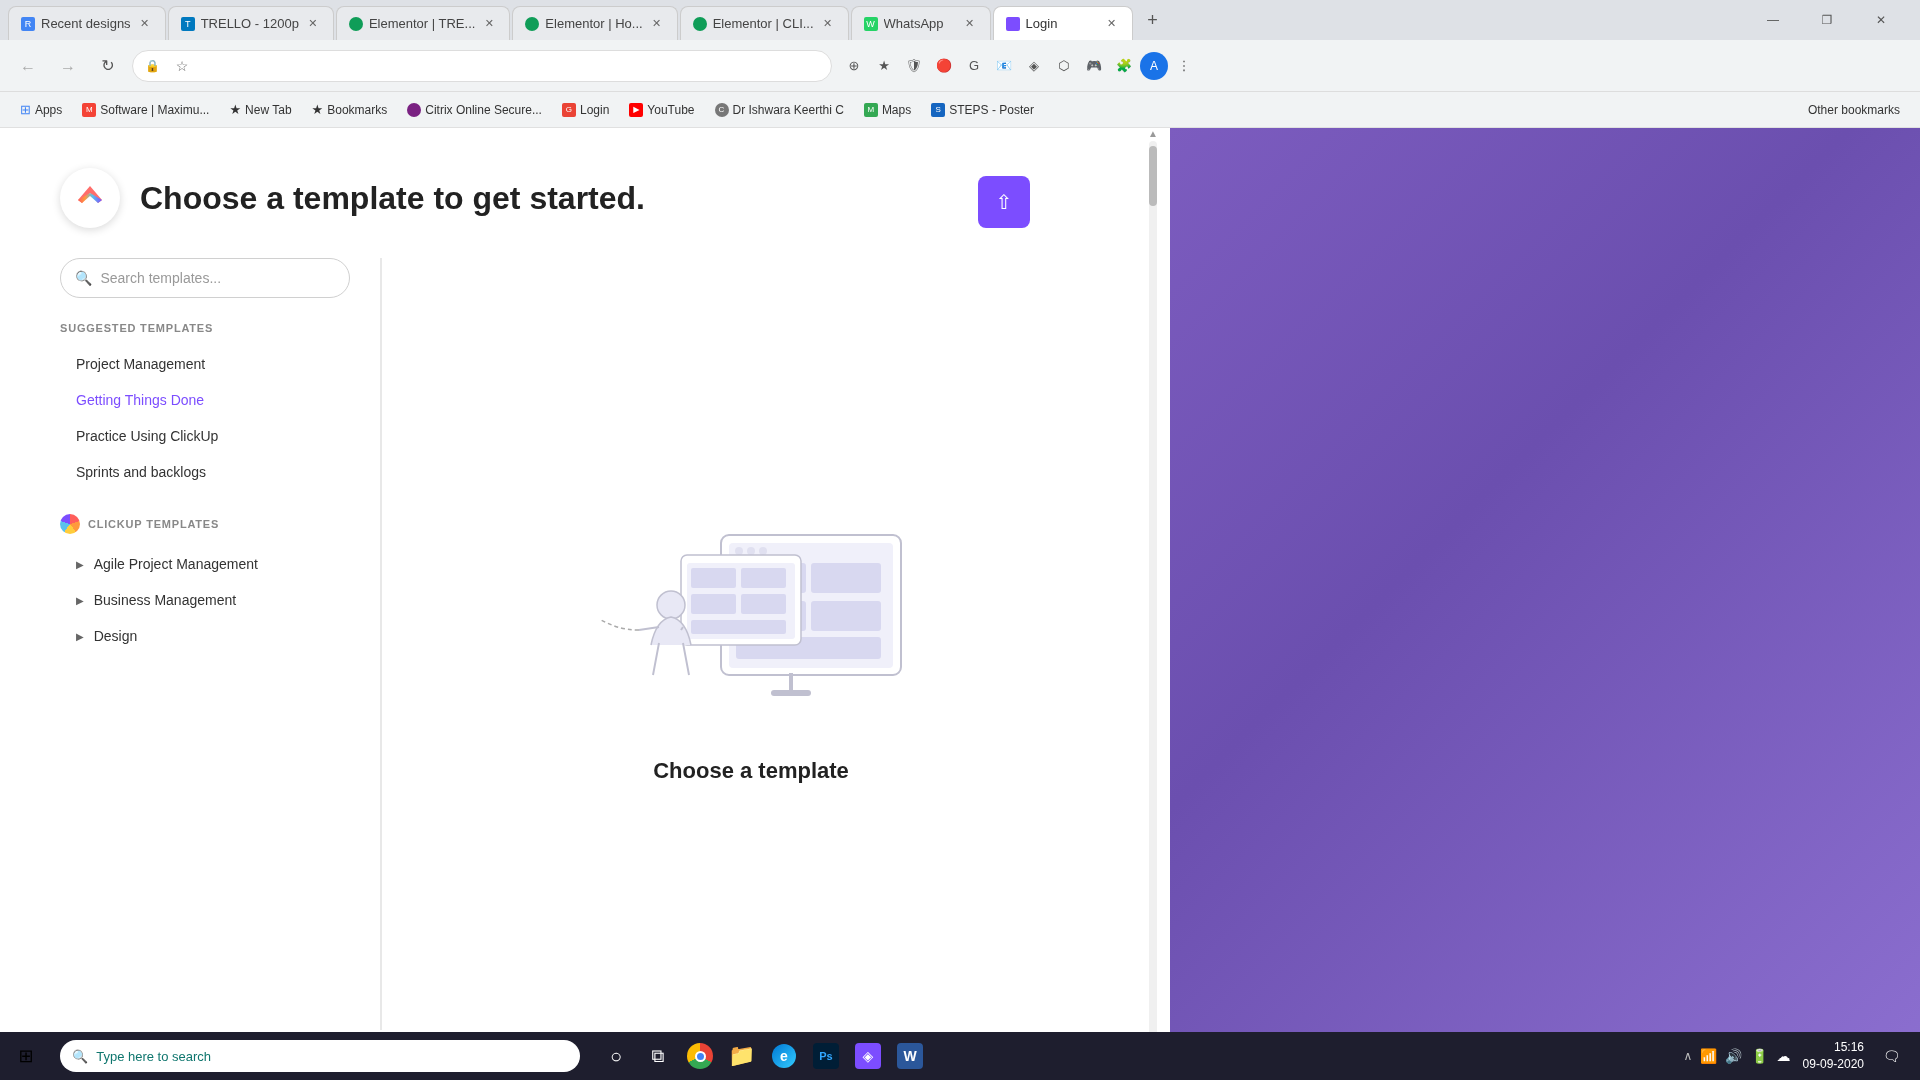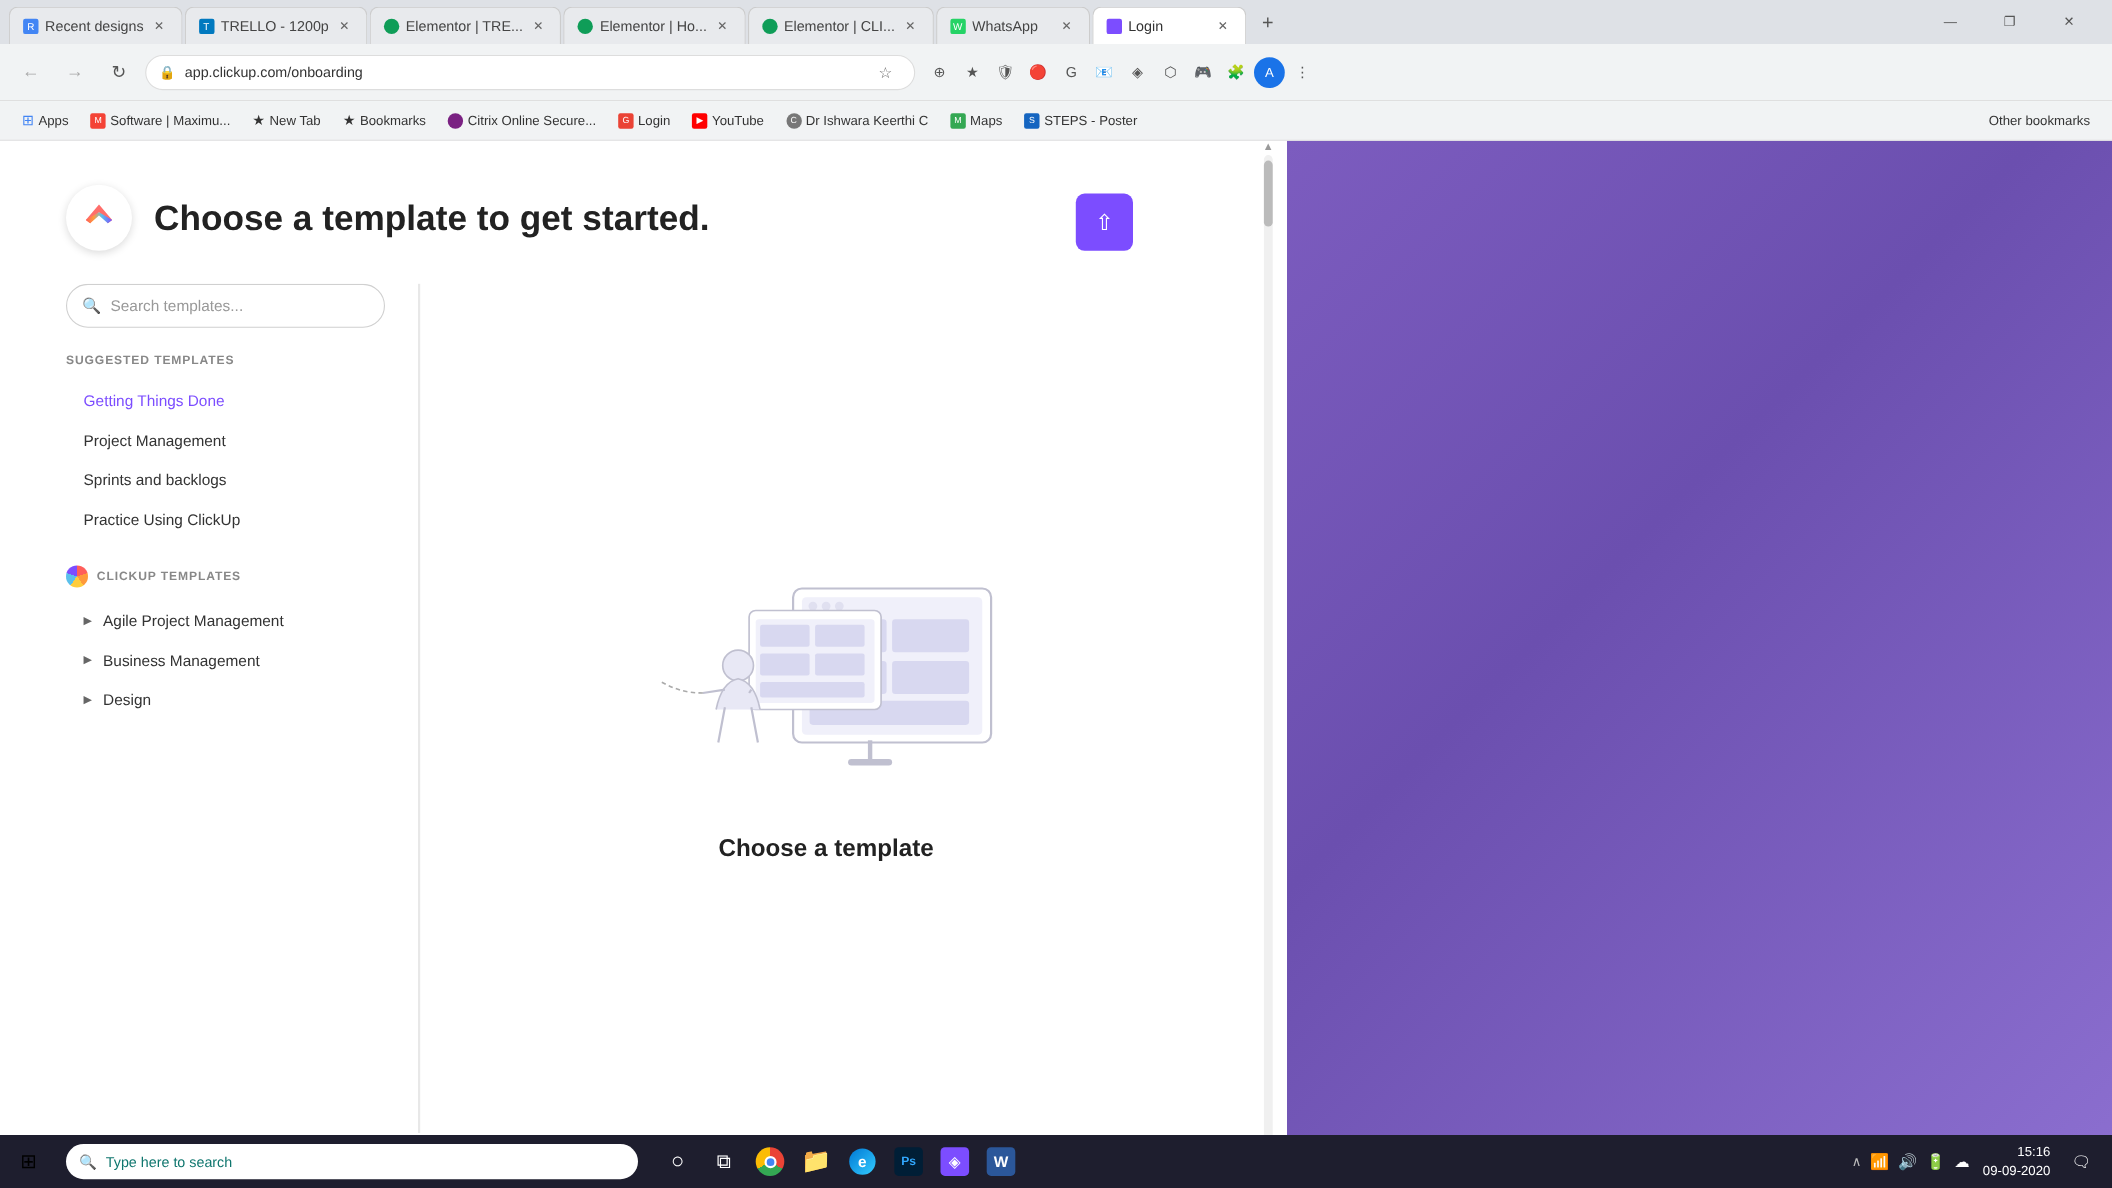--- a/index.html
+++ b/index.html
@@ -355,21 +355,20 @@
       <div class="win-btn close">✕</div>
     </div>
   </div>
 
   <div class="address-bar">
     <div class="nav-btn disabled">←</div>
     <div class="nav-btn disabled">→</div>
     <div class="nav-btn">↻</div>
     <div class="url-bar">
       <span class="url-lock">🔒</span>
-      <span class="url-text">app.clickup.com/onboarding</span>
       <div class="url-icon">☆</div>
     </div>
     <div class="toolbar-icons">
       <div class="toolbar-icon">⊕</div>
       <div class="toolbar-icon">★</div>
       <div class="toolbar-icon">🛡</div>
       <div class="toolbar-icon">🔴</div>
       <div class="toolbar-icon">G</div>
       <div class="toolbar-icon">📧</div>
       <div class="toolbar-icon">◈</div>
@@ -454,24 +453,24 @@
 
         <div class="left-panel">
 
           <div class="search-templates">
             <span class="search-icon">🔍</span>
             <span class="search-input-text">Search templates...</span>
           </div>
 
           <div class="section-label">SUGGESTED TEMPLATES</div>
           <div class="template-list">
+            <div class="template-item">Project Management</div>
             <div class="template-item active">Getting Things Done</div>
-            <div class="template-item">Project Management</div>
+            <div class="template-item">Practice Using ClickUp</div>
             <div class="template-item">Sprints and backlogs</div>
-            <div class="template-item">Practice Using ClickUp</div>
           </div>
 
           <div class="clickup-templates-section">
             <div class="clickup-templates-header">
               <div style="width:20px;height:20px;border-radius:50%;background:conic-gradient(#ff5e5b 0deg 72deg,#ff9a3c 72deg 144deg,#ffcd3c 144deg 216deg,#5bc0eb 216deg 288deg,#7c4dff 288deg 360deg);flex-shrink:0;"></div>
               <span class="cu-section-label">CLICKUP TEMPLATES</span>
             </div>
             <div class="category-item">
               <span class="category-arrow">▶</span>
               <span>Agile Project Management</span>

